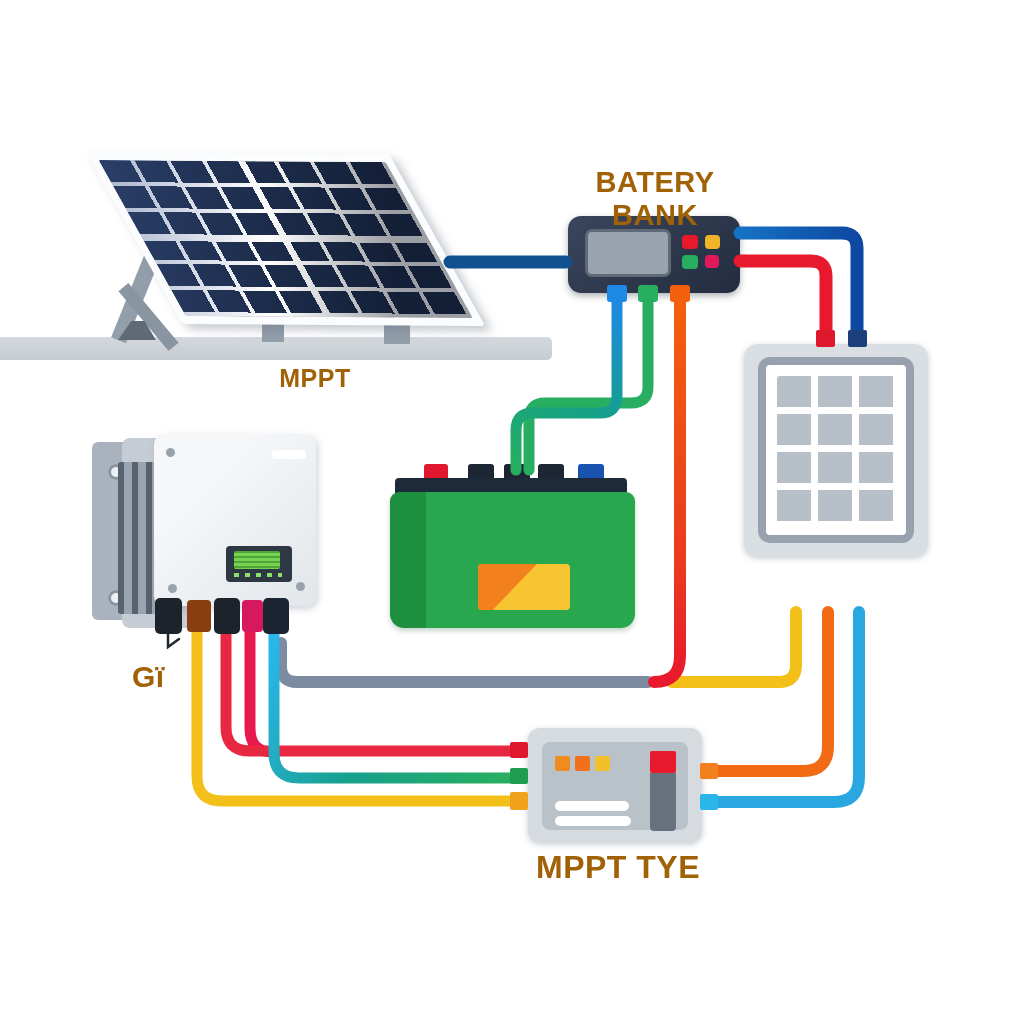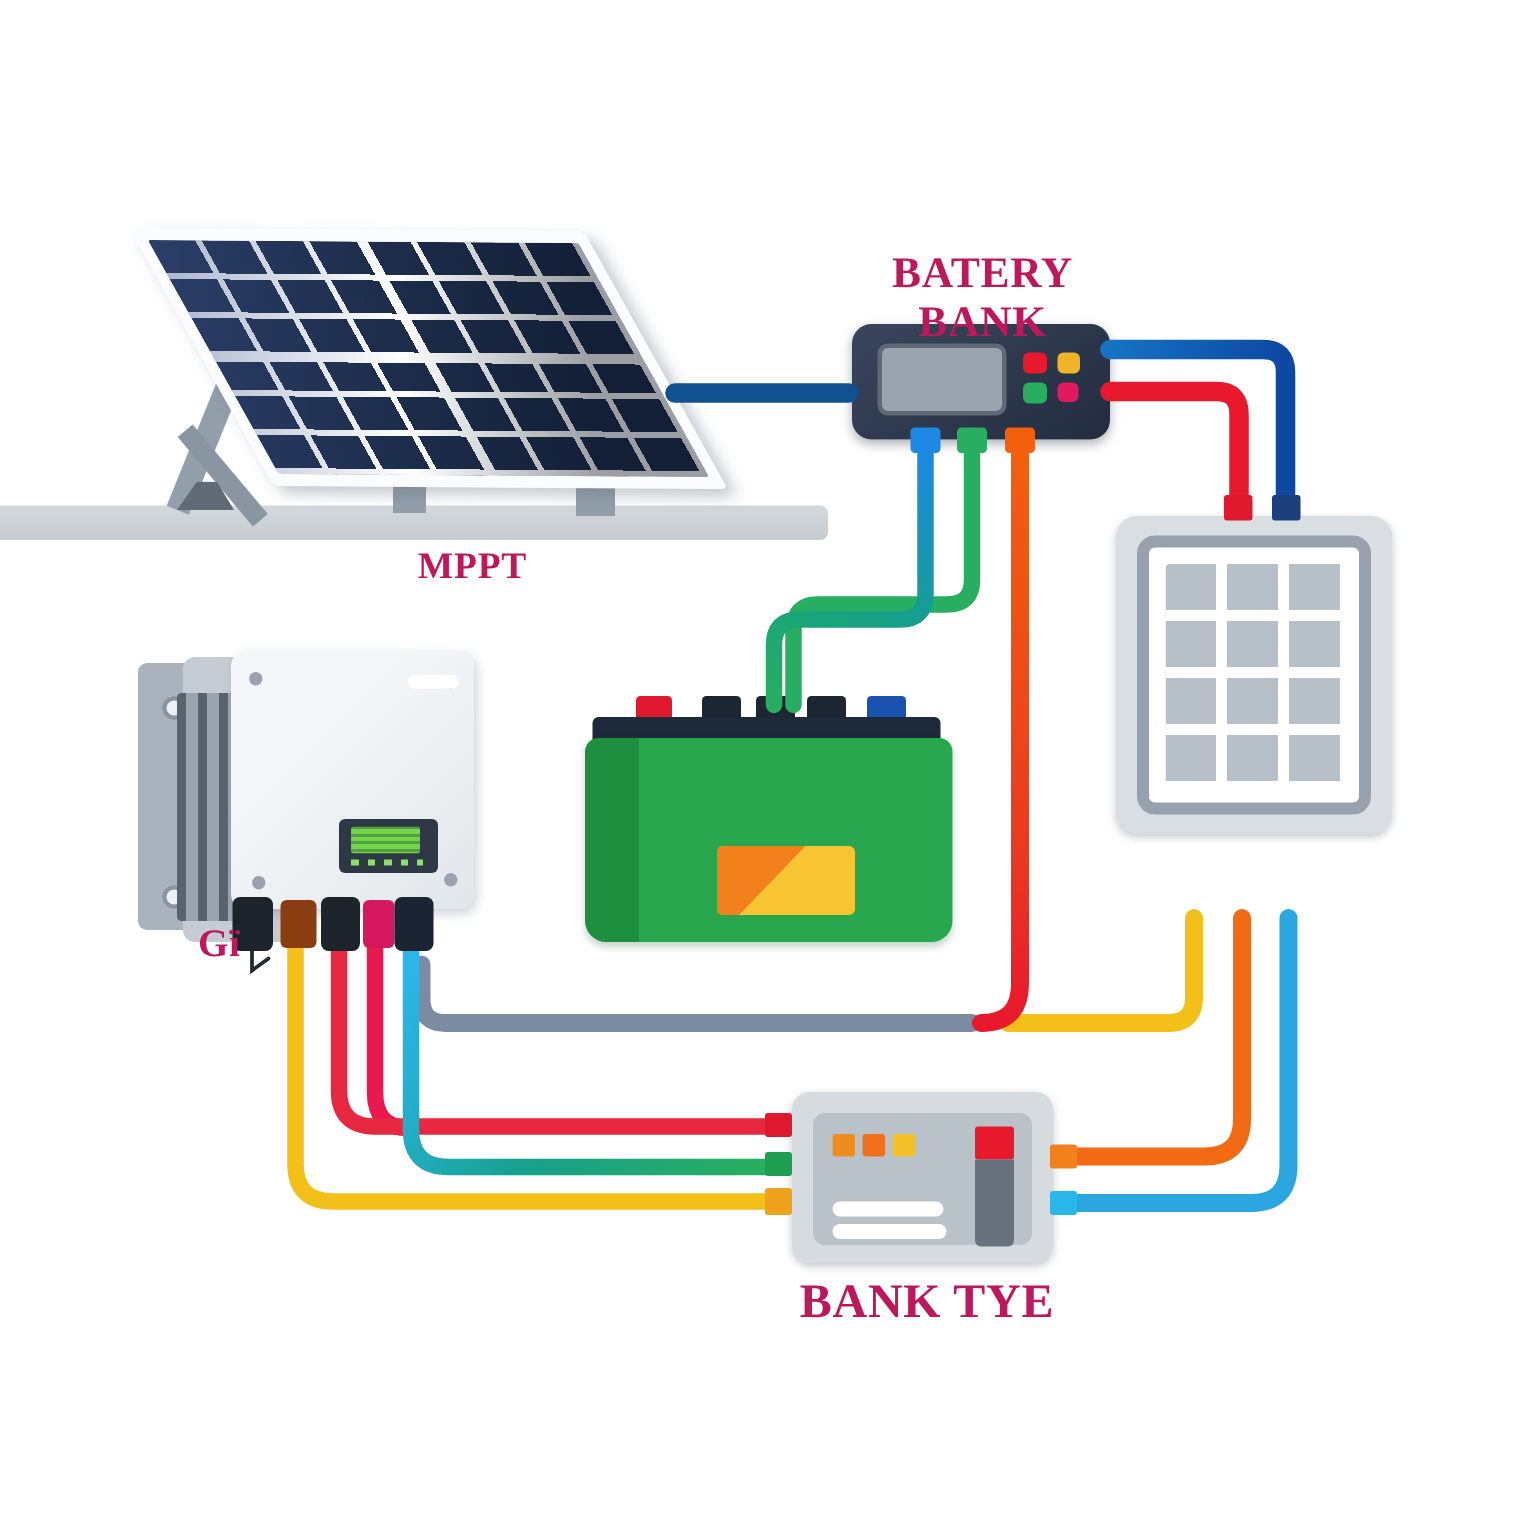--- a/index.html
+++ b/index.html
@@ -1,19 +1,19 @@
 <!DOCTYPE html>
 <html><head>
 <meta charset="utf-8">
 <style>
   html,body{margin:0;padding:0;background:#fff;}
   .stage{position:relative;width:1024px;height:1024px;background:#ffffff;overflow:hidden;
          font-family:"Liberation Sans",sans-serif;}
-  .lbl{position:absolute;z-index:30;font-weight:700;color:#be185d;letter-spacing:.5px;
-       text-align:center;font-family:Liberation Serif, serif;}
+  .lbl{position:absolute;z-index:30;font-weight:700;color:#a16207;letter-spacing:.5px;
+       text-align:center;font-family:Liberation Sans, sans-serif;}
 
   
   .pv-leg{position:absolute;background:#939eab;z-index:1;}
   .pv-foot{position:absolute;background:#5f6a76;clip-path:polygon(35% 0,70% 0,100% 100%,0 100%);z-index:1;}
   .pv-frame{position:absolute;left:86px;top:152px;width:302px;height:172px;background:#fbfcfd;
             border-radius:4px;padding:8px;box-sizing:border-box;z-index:2;
             transform:skewX(29.5deg) rotate(.4deg);transform-origin:0 0;
             box-shadow:4px 5px 9px rgba(100,110,125,.38);}
   .pv-grid{width:100%;height:100%;background-color:#1c2c4a;border-radius:2px;
     background-image:
@@ -226,16 +226,16 @@
     <rect x="510" y="742" width="18" height="16" rx="2" fill="#e0182d"></rect>
     <rect x="510" y="768" width="18" height="16" rx="2" fill="#1f9e52"></rect>
     <rect x="510" y="792" width="18" height="18" rx="2" fill="#f0a21c"></rect>
 
     <rect x="700" y="763" width="18" height="16" rx="2" fill="#f2811d"></rect>
     <rect x="700" y="794" width="18" height="16" rx="2" fill="#29b6e8"></rect>
   </svg>
 
   <div class="lbl" style="left:555px;top:166px;width:200px;font-size:29px;">BATERY BANK</div>
   <div class="lbl" style="left:255px;top:364px;width:120px;font-size:25px;">MPPT</div>
-  <div class="lbl" style="left:132px;top:614px;width:64px;font-size:26px;text-align:left;">Gï</div>
-  <div class="lbl" style="left:518px;top:849px;width:200px;font-size:32px;">BANK TYE</div>
+  <div class="lbl" style="left:132px;top:660px;width:64px;font-size:30px;text-align:left;">Gï</div>
+  <div class="lbl" style="left:518px;top:849px;width:200px;font-size:32px;">MPPT TYE</div>
 
 </div>
 
 </body></html>

